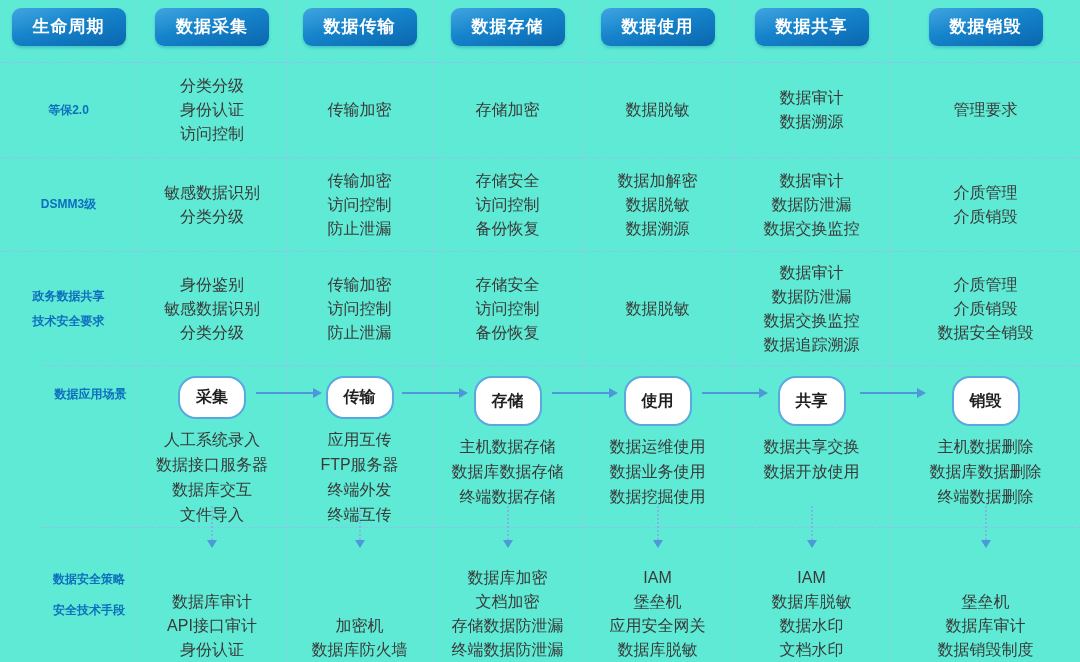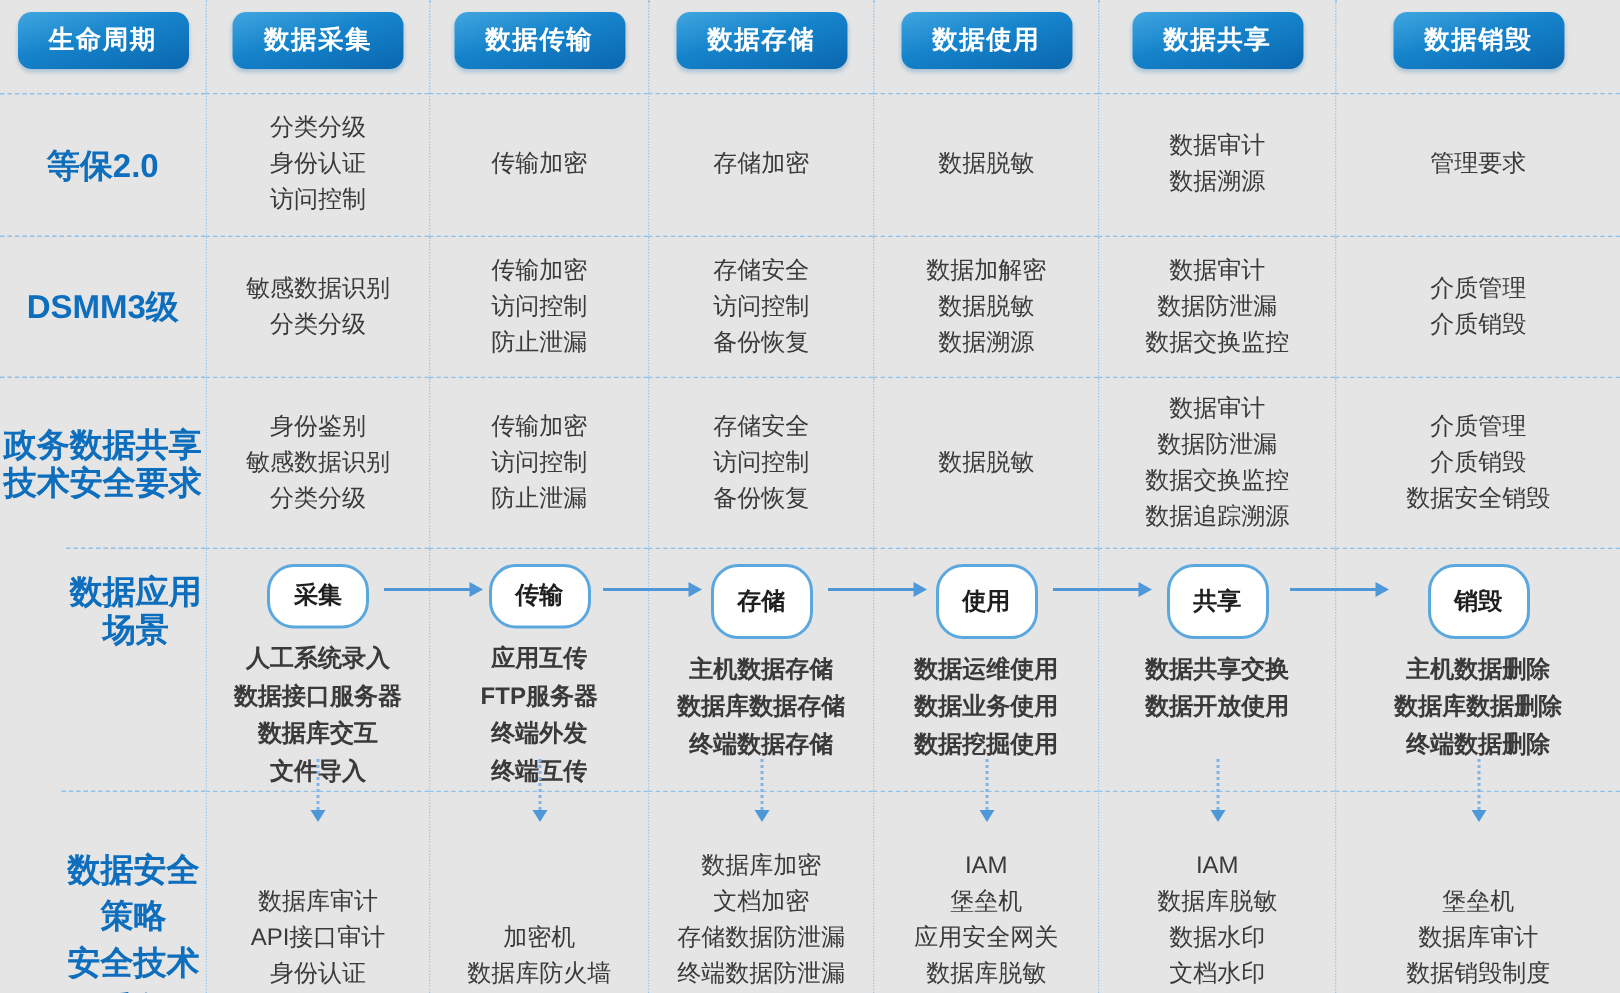--- a/index.html
+++ b/index.html
@@ -1,17 +1,17 @@
 <!DOCTYPE html>
 <html><head>
 <meta charset="utf-8">
 <style>
   html,body{margin:0;padding:0;background:#fff;}
   .page{
-    width:1080px;height:662px;background:#e5e5e5;overflow:hidden;
+    width:1080px;height:662px;background:#5eead4;overflow:hidden;
     font-family:"Liberation Sans","DejaVu Sans",sans-serif;
   }
   .grid{
     display:grid;
     grid-template-columns:137px 149px 146px 150px 150px 158px 190px;
     grid-template-rows:62px 95px 94px 114px 162px 135px;
     width:1080px;height:662px;
   }
   .cell{
     position:relative;box-sizing:border-box;
@@ -24,37 +24,37 @@
   
   .hdr{justify-content:flex-start;padding-top:8px;}
   .badge{
     height:38px;line-height:38px;min-width:114px;padding:0 10px;box-sizing:border-box;
     border-radius:9px;color:#fff;font-size:17px;font-weight:bold;letter-spacing:1px;
     background:linear-gradient(165deg,#41A6E0 0%,#1583CB 45%,#0A67AE 100%);
     box-shadow:0 2px 3px rgba(10,103,174,0.28);
   }
 
   
-  .rlabel{color:#0E6EBE;font-weight:bold;font-size:22px;line-height:25px;}
+  .rlabel{color:#0E6EBE;font-weight:bold;font-size:12px;line-height:25px;}
   .r4lab{justify-content:flex-start;padding-top:16px;margin-left:44px;}
   .r5lab{justify-content:flex-start;padding-top:36px;margin-left:41px;}
   .r5lab .rlabel{line-height:31px;}
 
   
   .ln{color:#3A3A3A;font-size:16px;line-height:24px;white-space:nowrap;}
 
   
   .r4{justify-content:flex-start;padding-top:10px;}
   .oval{
     width:68px;height:50px;box-sizing:border-box;background:#fff;
     border:2px solid #5BA8DF;border-radius:18px;z-index:2;
     display:flex;align-items:center;justify-content:center;
     font-size:16px;font-weight:bold;color:#1F1F1F;position:relative;
   }
-  .stage-list{margin-top:8px;font-weight:bold;}
+  .stage-list{margin-top:8px;}
   .stage-list .ln{line-height:25px;}
   .h-arrow{
     position:absolute;top:26px;right:-34px;width:64px;height:2px;
     background:#4E97D9;z-index:1;
   }
   .h-arrow::after{
     content:"";position:absolute;right:-2px;top:-4px;
     border-left:9px solid #4E97D9;border-top:5px solid transparent;border-bottom:5px solid transparent;
   }
 

